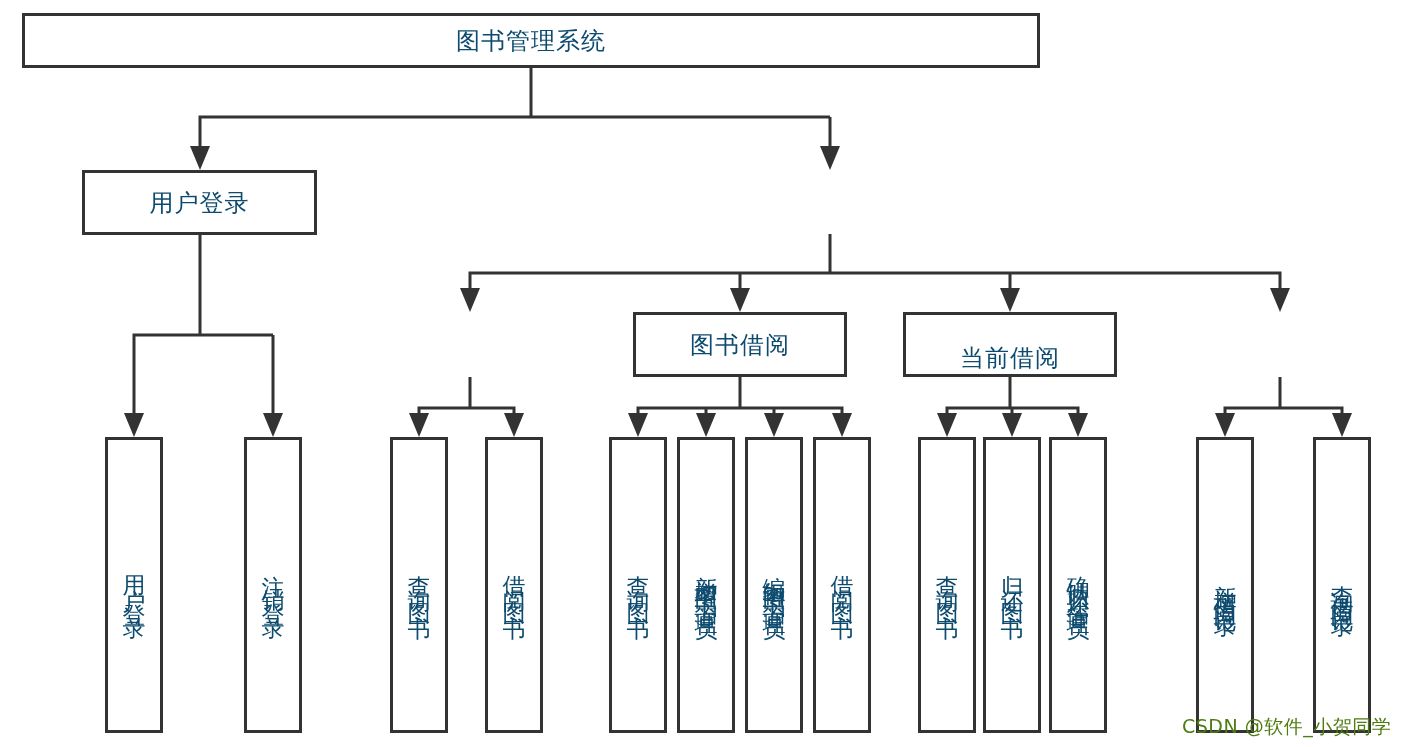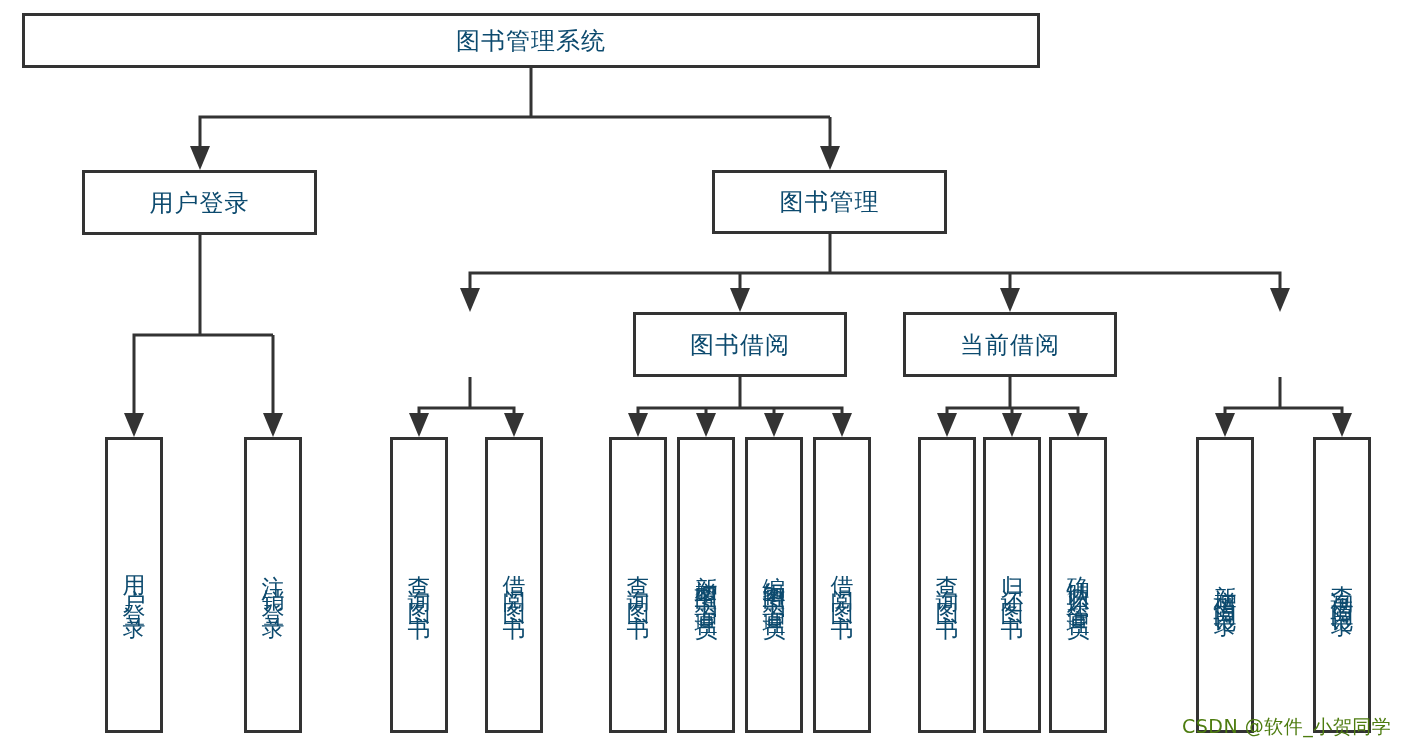--- a/index.html
+++ b/index.html
@@ -112,28 +112,25 @@
     </g>
   </svg>
 
   <div class="node hbox" style="left:22px; top:13px; width:1018px; height:55px;">
     <span>图书管理系统</span>
   </div>
 
   <div class="node hbox" style="left:82px; top:170px; width:235px; height:65px;">
     <span>用户登录</span>
   </div>
-  <div class="node hbox" style="left:712px; top:170px; width:235px; height:64px;">
-    <span>图书管理</span>
-  </div>
 
   <div class="node hbox" style="left:633px; top:312px; width:214px; height:65px;text-align:right;">
     <span>图书借阅</span>
   </div>
-  <div class="node hbox" style="left:903px; top:312px; width:214px; height:65px;">
+  <div class="node hbox" style="left:903px; top:312px; width:214px; height:65px;align-items:flex-end;">
     <span>当前借阅</span>
   </div>
 
   <div class="node vbox" style="left:105px; top:437px; width:58px; height:296px;">
     <span>用户登录</span>
   </div>
   <div class="node vbox" style="left:244px; top:437px; width:58px; height:296px;">
     <span>注销登录</span>
   </div>
 

